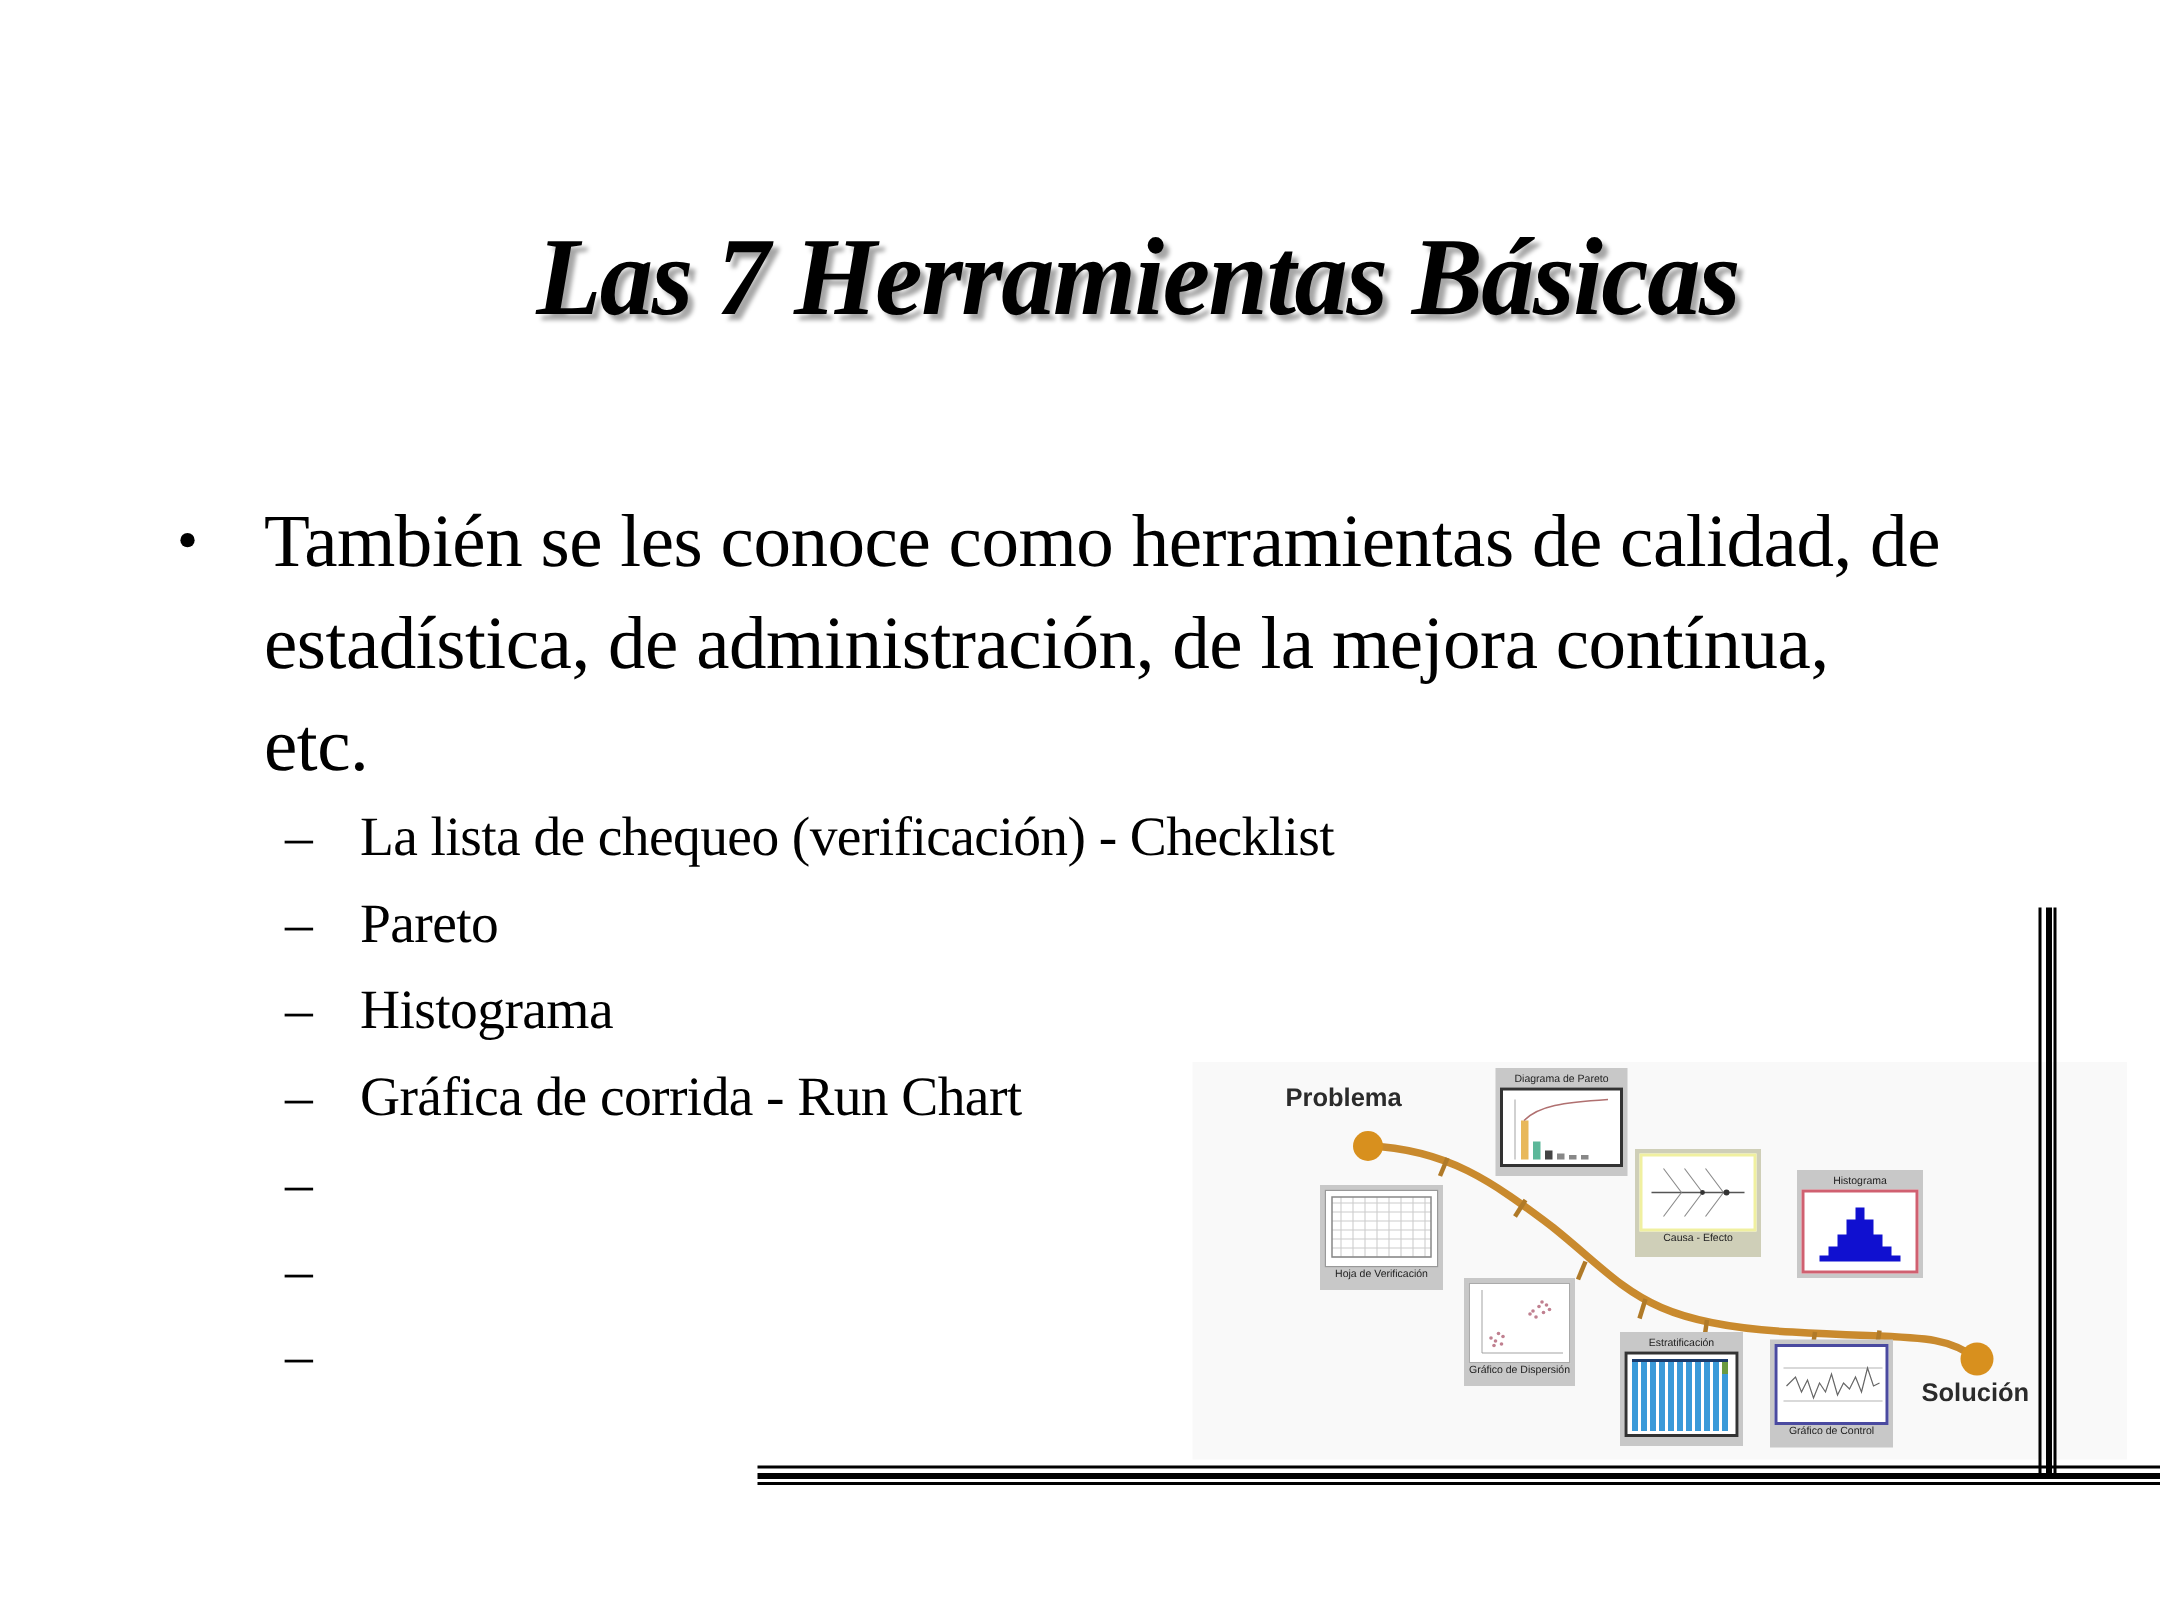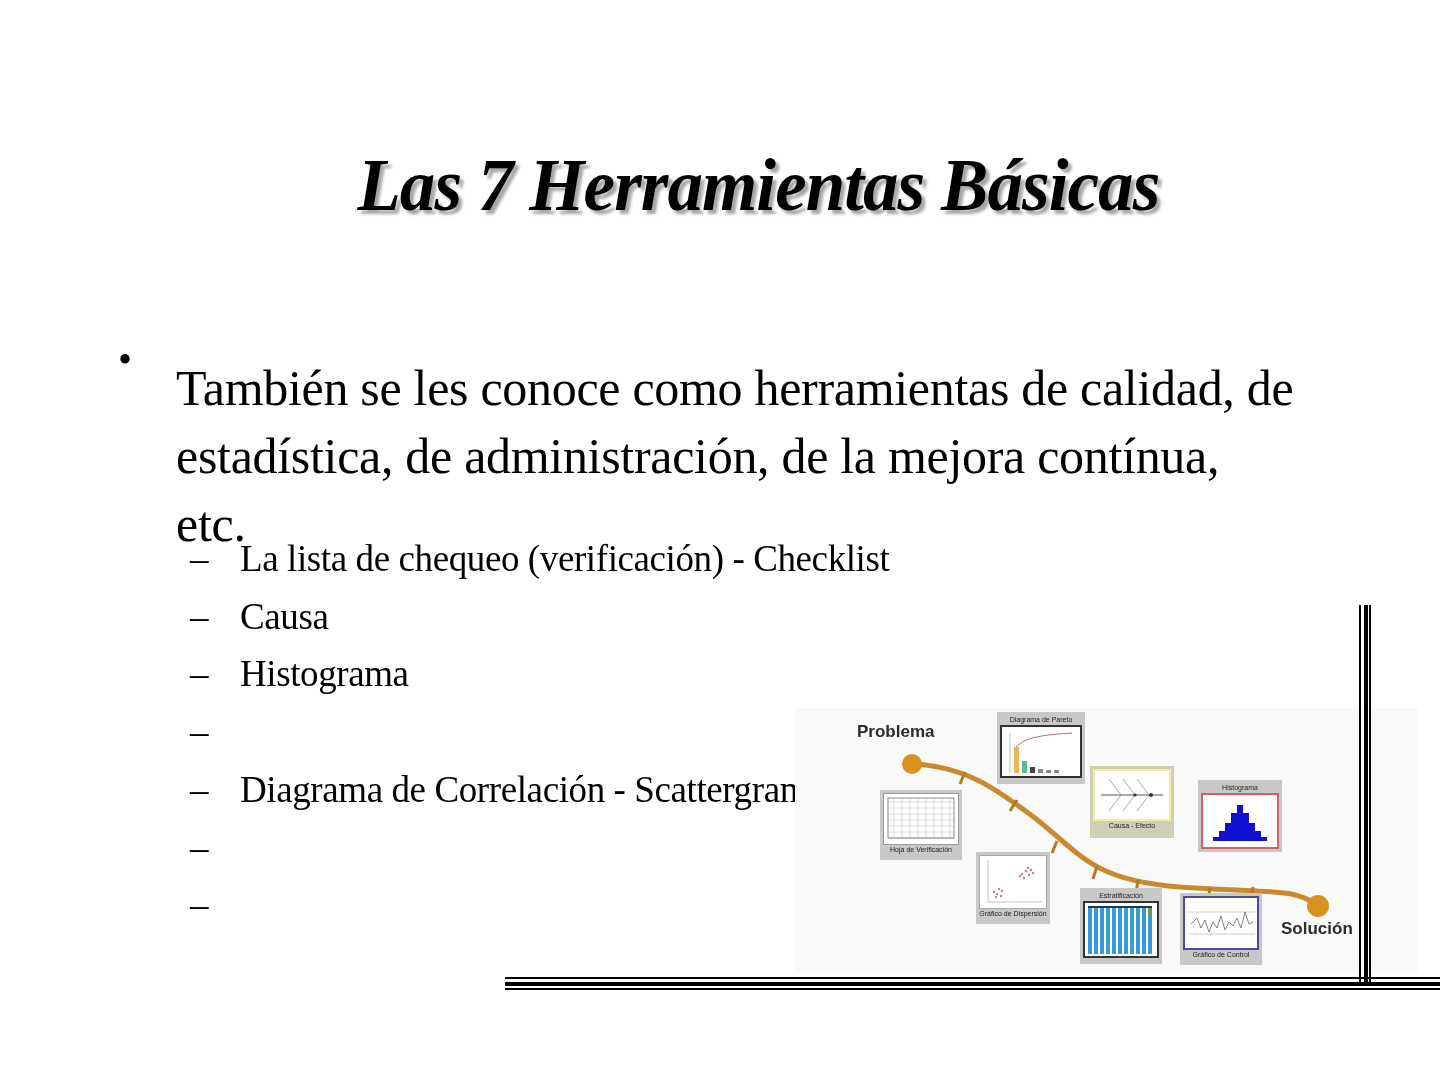--- a/index.html
+++ b/index.html
@@ -45,21 +45,20 @@
     }
     .bullet-dot {
       width: 58px;
       flex: none;
       font-size: 40px;
       line-height: 68px;
     }
     .bullet-text {
       flex: 1;
       letter-spacing: -0.3px;
-      margin-top: 28px;
     }
     .sub-list {
       position: absolute;
       left: 190px;
       top: 530px;
       margin: 0;
       padding: 0;
       list-style: none;
     }
     .sub-item {
@@ -171,32 +170,32 @@
   </div>
 </div>
 
 <ul class="sub-list">
   <li class="sub-item">
     <span class="sub-dash">–</span>
     <span class="sub-text">La lista de chequeo (verificación) - Checklist</span>
   </li>
   <li class="sub-item">
     <span class="sub-dash">–</span>
-    <span class="sub-text">Causa</span>
+    <span class="sub-text">Pareto</span>
   </li>
   <li class="sub-item">
     <span class="sub-dash">–</span>
     <span class="sub-text">Histograma</span>
   </li>
   <li class="sub-item">
     <span class="sub-dash">–</span>
-  </li>
-  <li class="sub-item">
-    <span class="sub-dash">–</span>
-    <span class="sub-text">Diagrama de Correlación - Scattergram</span>
+    <span class="sub-text">Gráfica de corrida - Run Chart</span>
+  </li>
+  <li class="sub-item">
+    <span class="sub-dash">–</span>
   </li>
   <li class="sub-item">
     <span class="sub-dash">–</span>
   </li>
   <li class="sub-item">
     <span class="sub-dash">–</span>
   </li>
 </ul>
 
 <div class="illustration">

